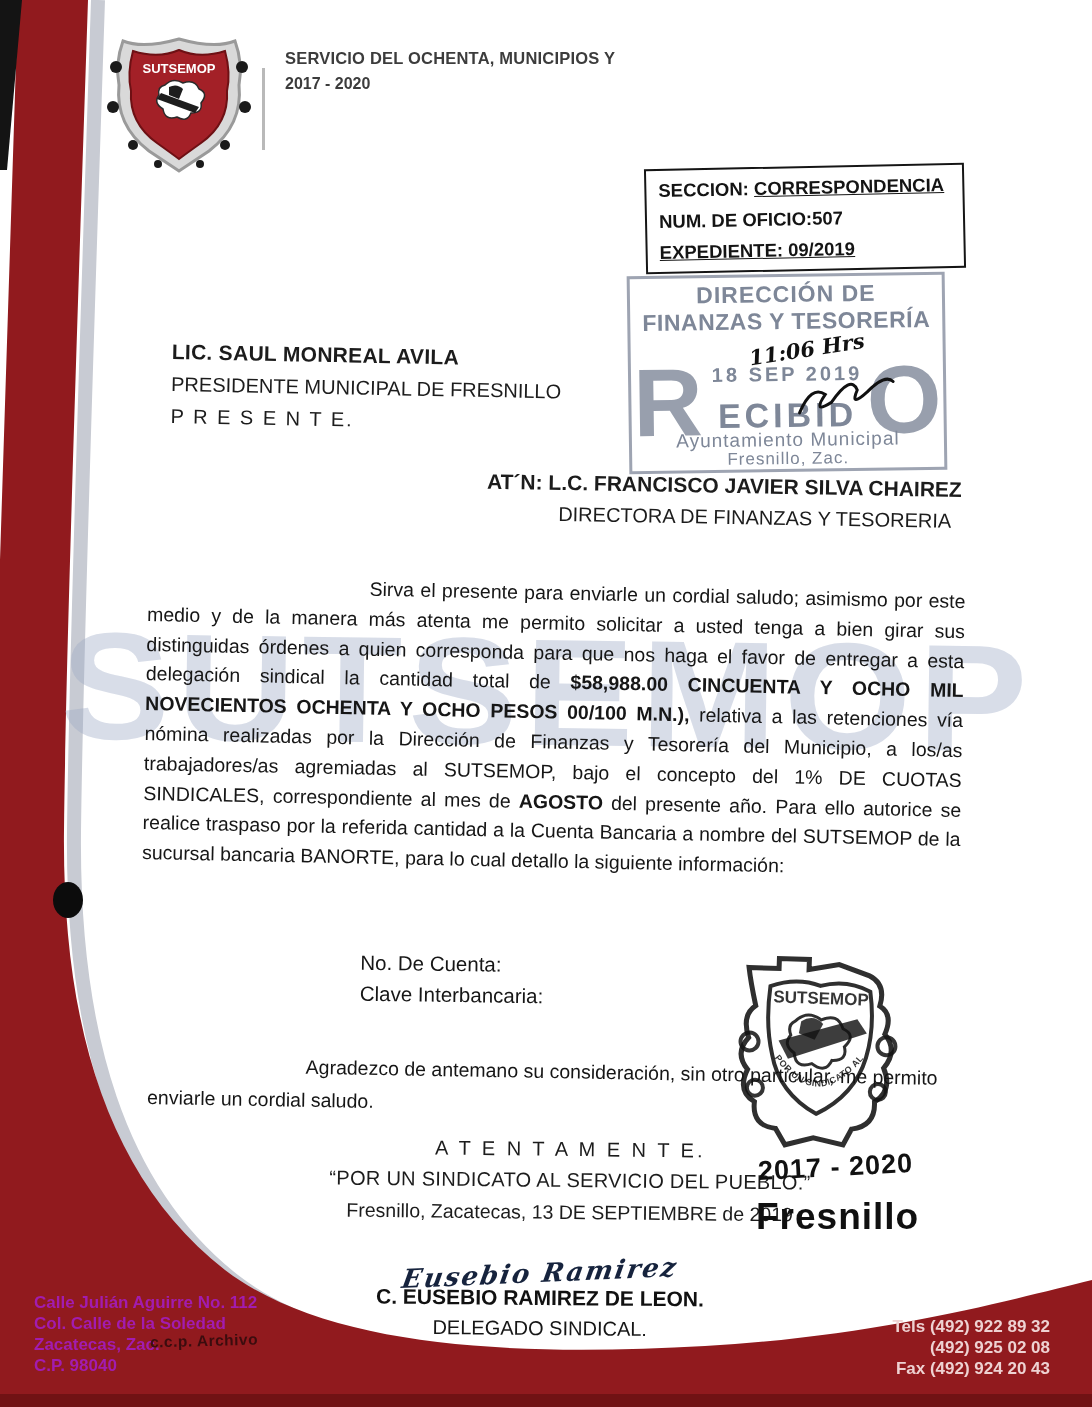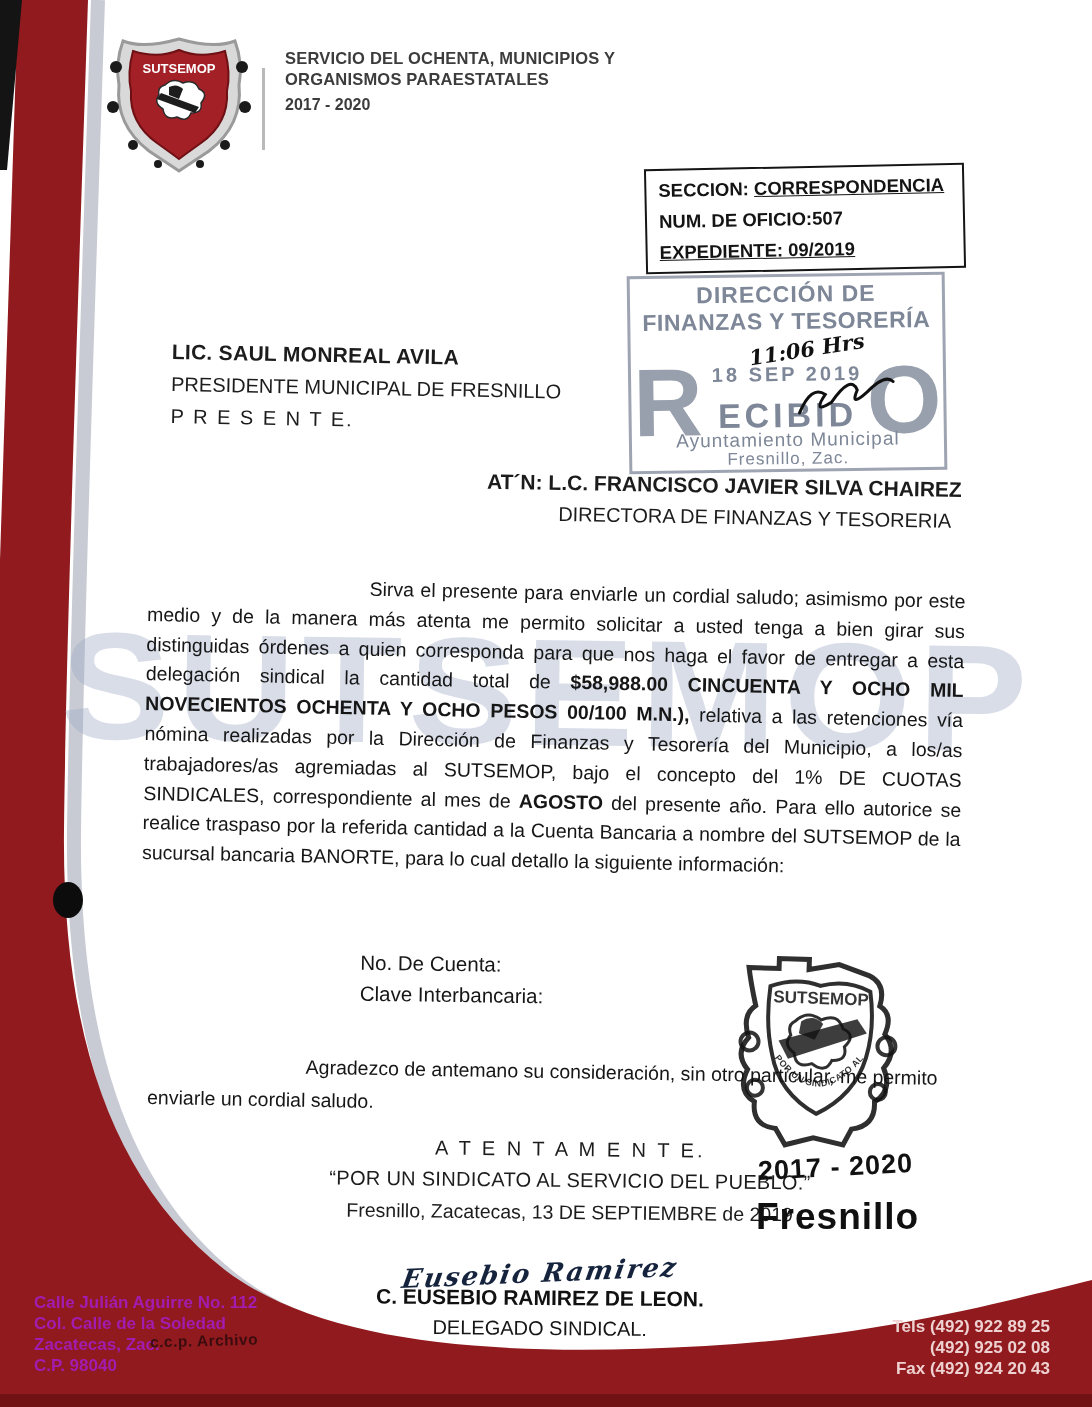--- a/index.html
+++ b/index.html
@@ -151,21 +151,20 @@
     <text x="76" y="40" text-anchor="middle" font-size="13" font-weight="bold" fill="#ffffff" font-family="Liberation Sans, sans-serif">SUTSEMOP</text>
 
     <path d="M 62,52 Q 70,44 80,50 Q 92,46 96,56 Q 106,60 98,70 Q 100,80 88,80 Q 84,90 74,84 Q 62,88 60,76 Q 50,70 56,62 Q 54,54 62,52 Z" fill="#ffffff" stroke="#2a2a2a" stroke-width="1.5"></path>
     <path d="M 58,60 L 96,74 L 92,80 L 54,66 Z" fill="#1d1d1d"></path>
     <path d="M 66,54 Q 74,50 80,56 L 76,66 L 66,62 Z" fill="#1d1d1d"></path>
   </svg>
 </div>
 <div class="header-divider"></div>
 <div class="org-block">
   <div class="org-line">SERVICIO DEL OCHENTA, MUNICIPIOS Y</div>
-  <div class="org-line">ORGANISMOS PARAESTATALES</div>
   <div class="period">2017 - 2020</div>
 </div>
 
 <div class="section-box">
   <div class="section-line"><span>SECCION: </span><span class="u">CORRESPONDENCIA</span></div>
   <div class="section-line">NUM. DE OFICIO:507</div>
   <div class="section-line u">EXPEDIENTE: 09/2019</div>
 </div>
 
 <div class="rstamp">
@@ -247,16 +246,16 @@
 </div>
 
 <div class="footer-address">
   <div>Calle Julián Aguirre No. 112</div>
   <div>Col. Calle de la Soledad</div>
   <div>Zacatecas, Zac.</div>
   <div>C.P. 98040</div>
 </div>
 <div class="ccp">c.c.p. Archivo</div>
 <div class="footer-phones">
-  <div>Tels (492) 922 89 25</div>
+  <div>Tels (492) 922 89 32</div>
   <div>(492) 925 02 08</div>
   <div>Fax (492) 924 20 43</div>
 </div>
 
 </body></html>

